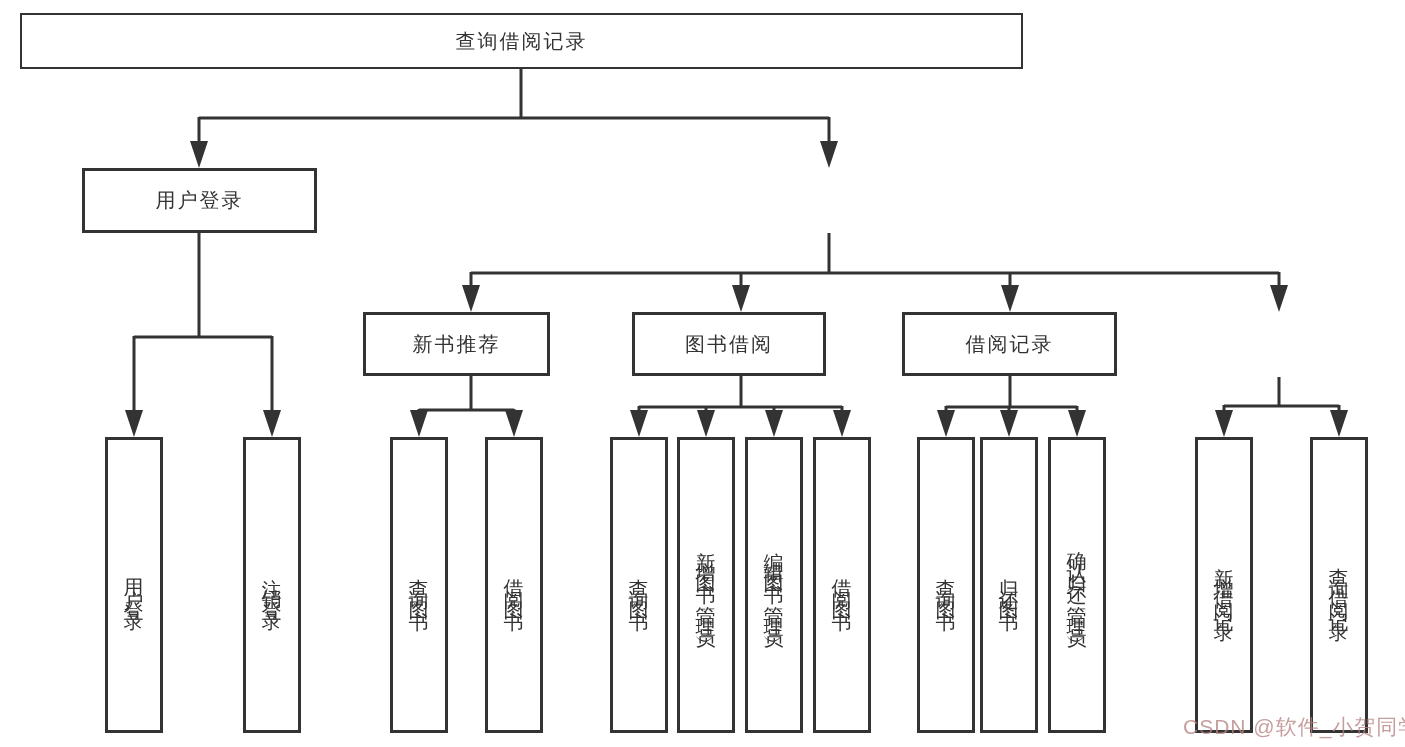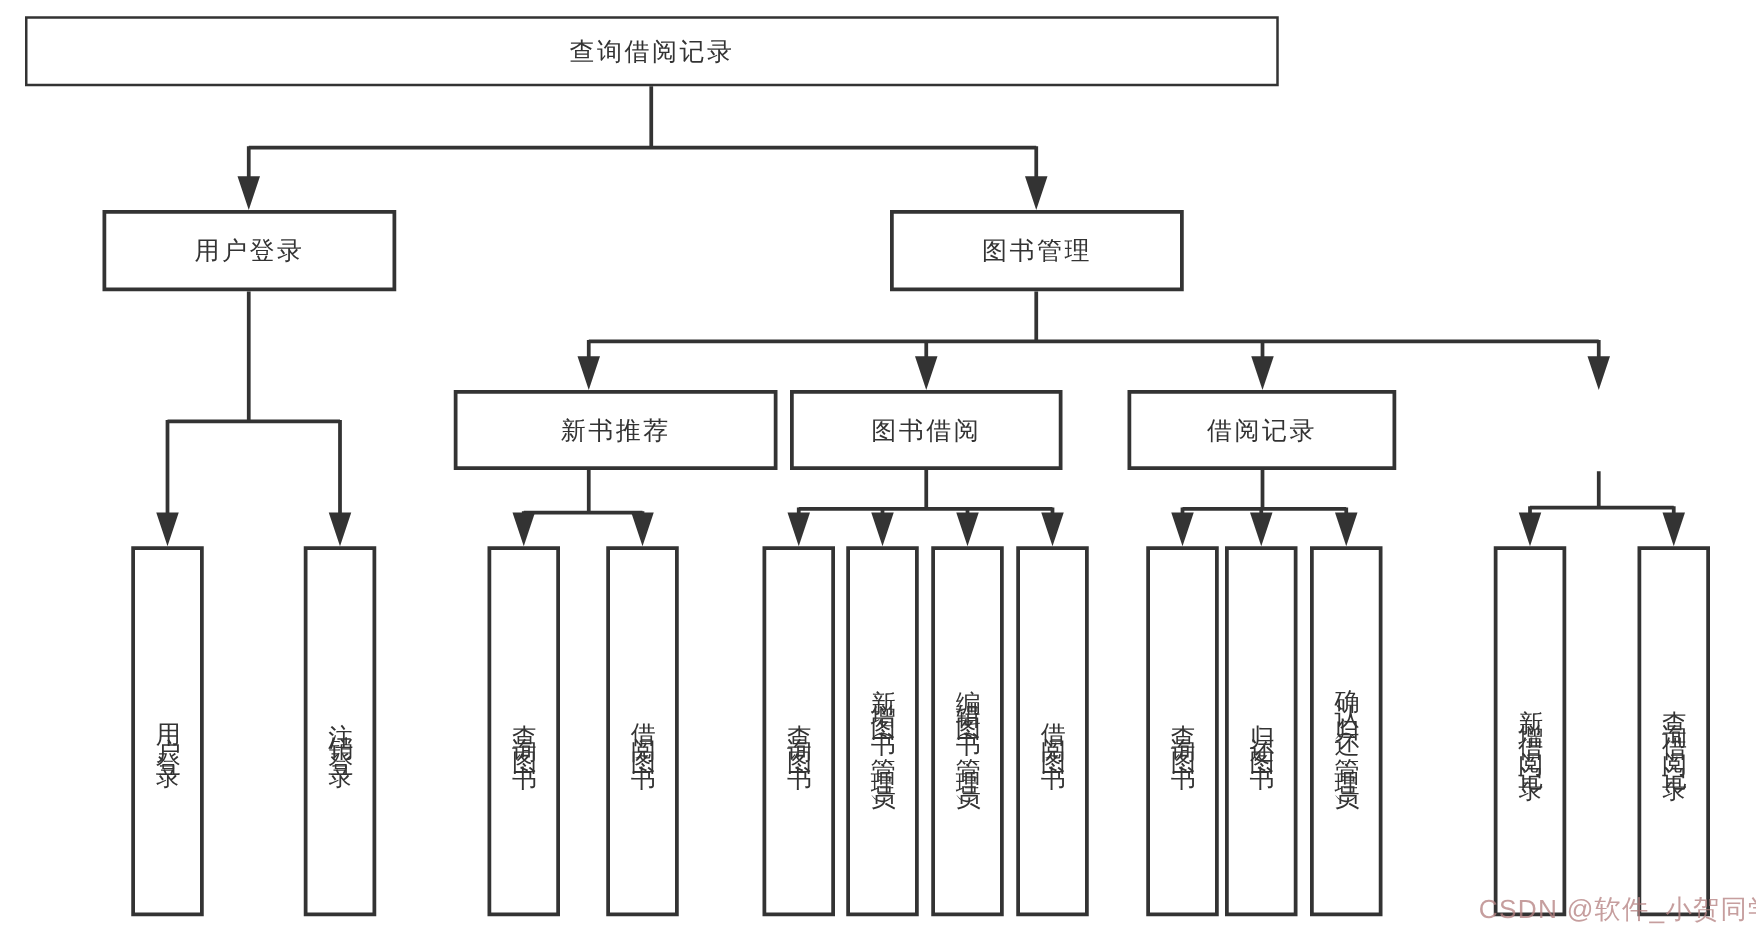--- a/index.html
+++ b/index.html
@@ -97,28 +97,25 @@
     </g>
   </svg>
 
   <div class="node root" style="left:20px;top:13px;width:1003px;height:56px">
     <span>查询借阅记录</span>
   </div>
 
   <div class="node" style="left:82px;top:168px;width:235px;height:65px">
     <span>用户登录</span>
   </div>
-  <div class="node" style="left:712px;top:168px;width:235px;height:65px">
-    <span>图书管理</span>
-  </div>
 
-  <div class="node" style="left:363px;top:312px;width:259px;height:64px">
+  <div class="node" style="left:363px;top:312px;width:187px;height:64px">
     <span>新书推荐</span>
   </div>
-  <div class="node" style="left:632px;top:312px;width:218px;height:64px">
+  <div class="node" style="left:632px;top:312px;width:194px;height:64px">
     <span>图书借阅</span>
   </div>
   <div class="node" style="left:902px;top:312px;width:215px;height:64px">
     <span>借阅记录</span>
   </div>
 
   <div class="node leaf" style="left:105px">
     <span class="vtext">用户登录</span>
   </div>
   <div class="node leaf" style="left:243px">

